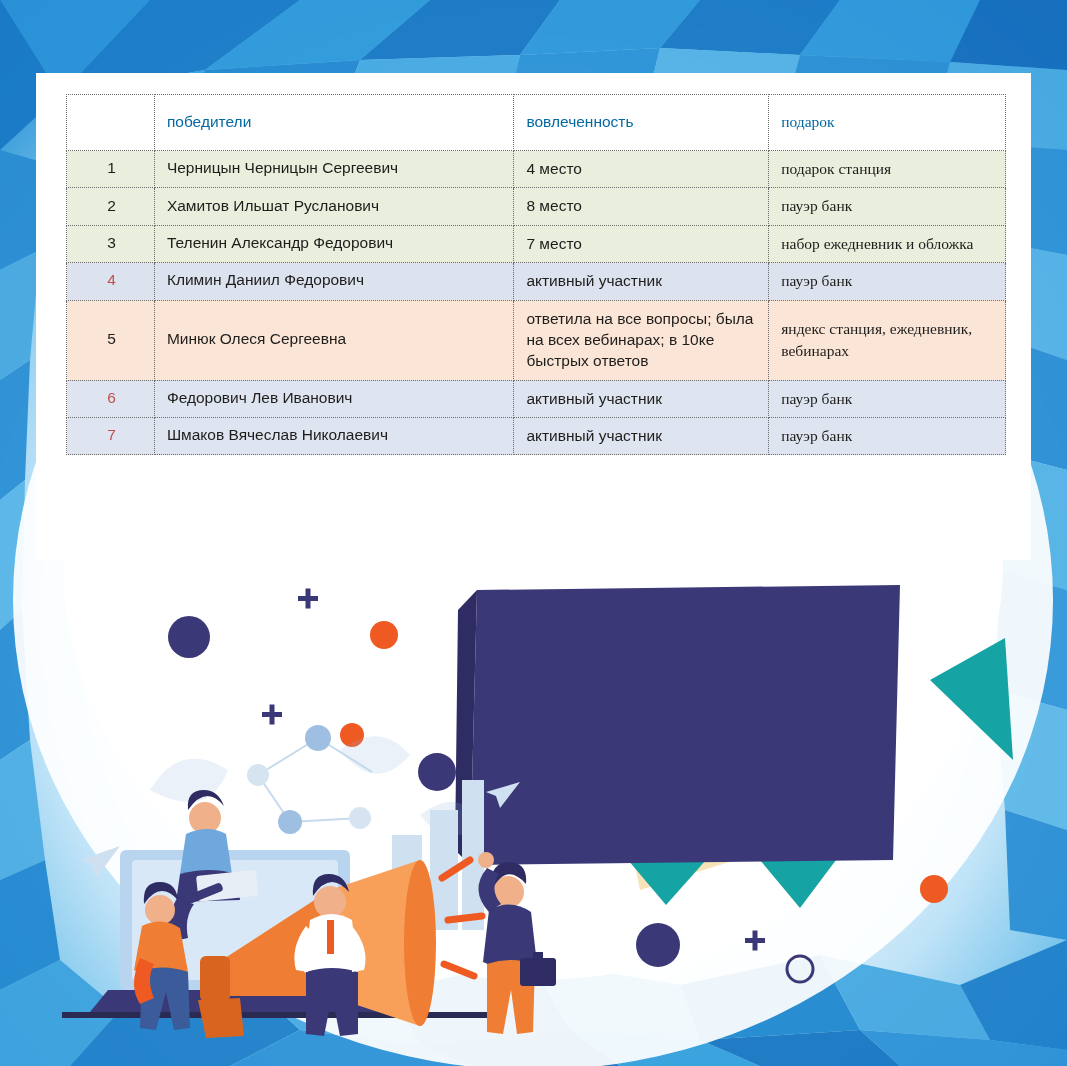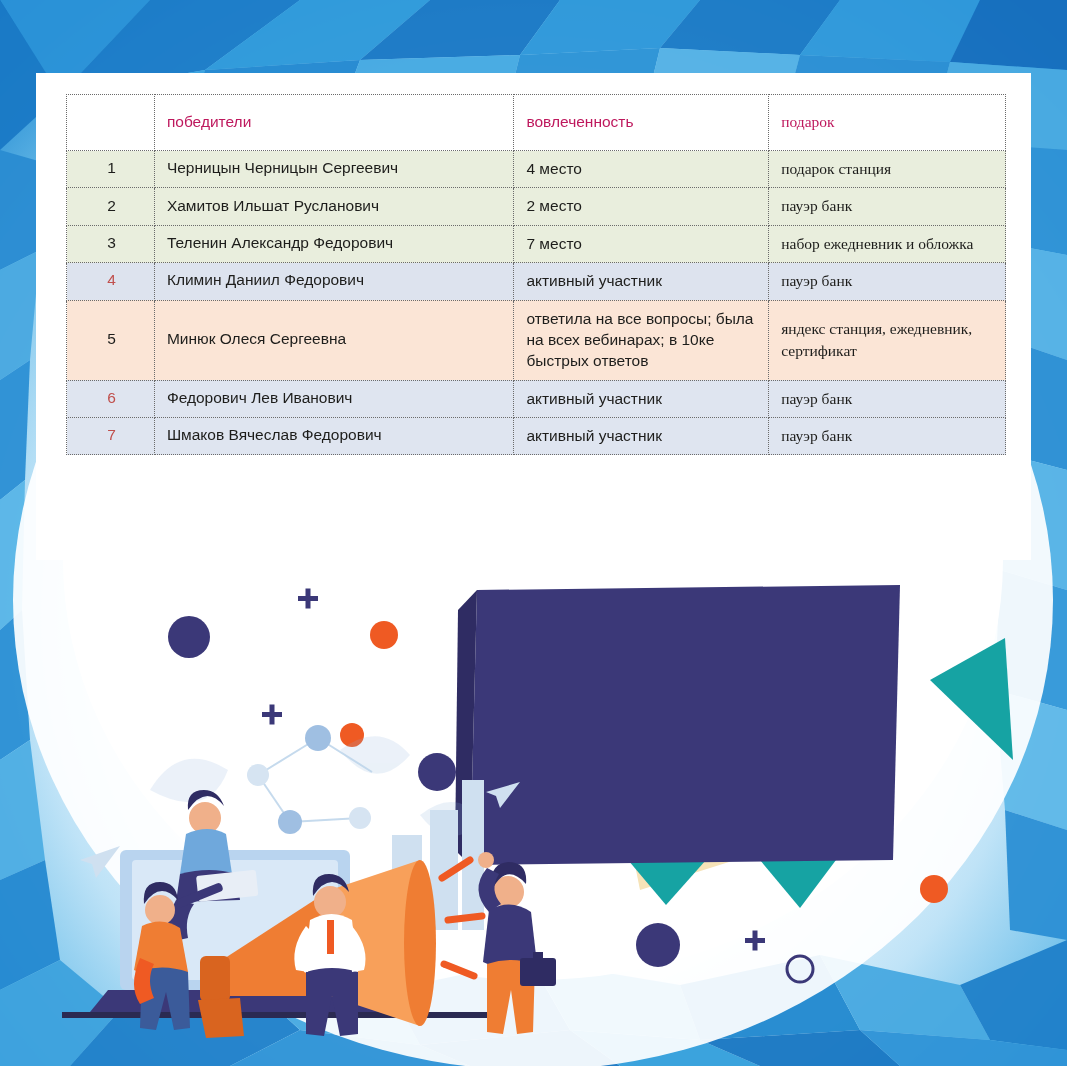--- a/index.html
+++ b/index.html
@@ -49,21 +49,21 @@
     vertical-align: middle;
     text-align: left;
     font-weight: normal;
   }
   
   .col-num   { width: 88px;  text-align: center !important; }
   .col-name  { width: 360px; }
   .col-eng   { width: 255px; }
   .col-gift  { width: 237px; font-family: Liberation Serif, serif; }
 
-  thead td { height: 56px; font-size: 15.5px; color: #be185d; }
+  thead td { height: 56px; font-size: 15.5px; color: #0369a1; }
   thead .col-num { border-left: 1px dotted #6b6b6b; }
 
   tbody tr { }
   tbody td { line-height: 1.35; }
 
   
   .tint-green  td { background: #e9eedd; }
   .tint-blue   td { background: #dde3ee; }
   .tint-peach  td { background: #fbe5d6; }
   .tint-light  td { background: #dfe5f0; }
@@ -159,50 +159,50 @@
     <tbody id="table-body">
         <tr class="tint-green">
           <td class="col-num num-dark">1</td>
           <td class="col-name">Черницын Черницын Сергеевич</td>
           <td class="col-eng cell-multi">4 место</td>
           <td class="col-gift cell-multi">подарок станция</td>
         </tr>
         <tr class="tint-green">
           <td class="col-num num-dark">2</td>
           <td class="col-name">Хамитов Ильшат Русланович</td>
-          <td class="col-eng cell-multi">2 место</td>
+          <td class="col-eng cell-multi">8 место</td>
           <td class="col-gift cell-multi">пауэр банк</td>
         </tr>
         <tr class="tint-green">
           <td class="col-num num-dark">3</td>
           <td class="col-name">Теленин Александр Федорович</td>
           <td class="col-eng cell-multi">7 место</td>
           <td class="col-gift cell-multi">набор ежедневник и обложка</td>
         </tr>
         <tr class="tint-blue">
           <td class="col-num num-red">4</td>
           <td class="col-name">Климин Даниил Федорович</td>
           <td class="col-eng cell-multi">активный участник</td>
           <td class="col-gift cell-multi">пауэр банк</td>
         </tr>
         <tr class="tint-peach">
           <td class="col-num num-plain">5</td>
           <td class="col-name">Минюк Олеся Сергеевна</td>
           <td class="col-eng cell-multi">ответила на все вопросы; была на всех вебинарах; в 10ке быстрых ответов</td>
-          <td class="col-gift cell-multi">яндекс станция, ежедневник, сертификат</td>
+          <td class="col-gift cell-multi">яндекс станция, ежедневник, вебинарах</td>
         </tr>
         <tr class="tint-light">
           <td class="col-num num-red">6</td>
           <td class="col-name">Федорович Лев Иванович</td>
           <td class="col-eng cell-multi">активный участник</td>
           <td class="col-gift cell-multi">пауэр банк</td>
         </tr>
         <tr class="tint-light">
           <td class="col-num num-red">7</td>
-          <td class="col-name">Шмаков Вячеслав Федорович</td>
+          <td class="col-name">Шмаков Вячеслав Николаевич</td>
           <td class="col-eng cell-multi">активный участник</td>
           <td class="col-gift cell-multi">пауэр банк</td>
         </tr>
       </tbody>
   </table>
 </div>
 
 <div id="illustration">
   <svg viewBox="0 0 1067 506" xmlns="http://www.w3.org/2000/svg">
 

